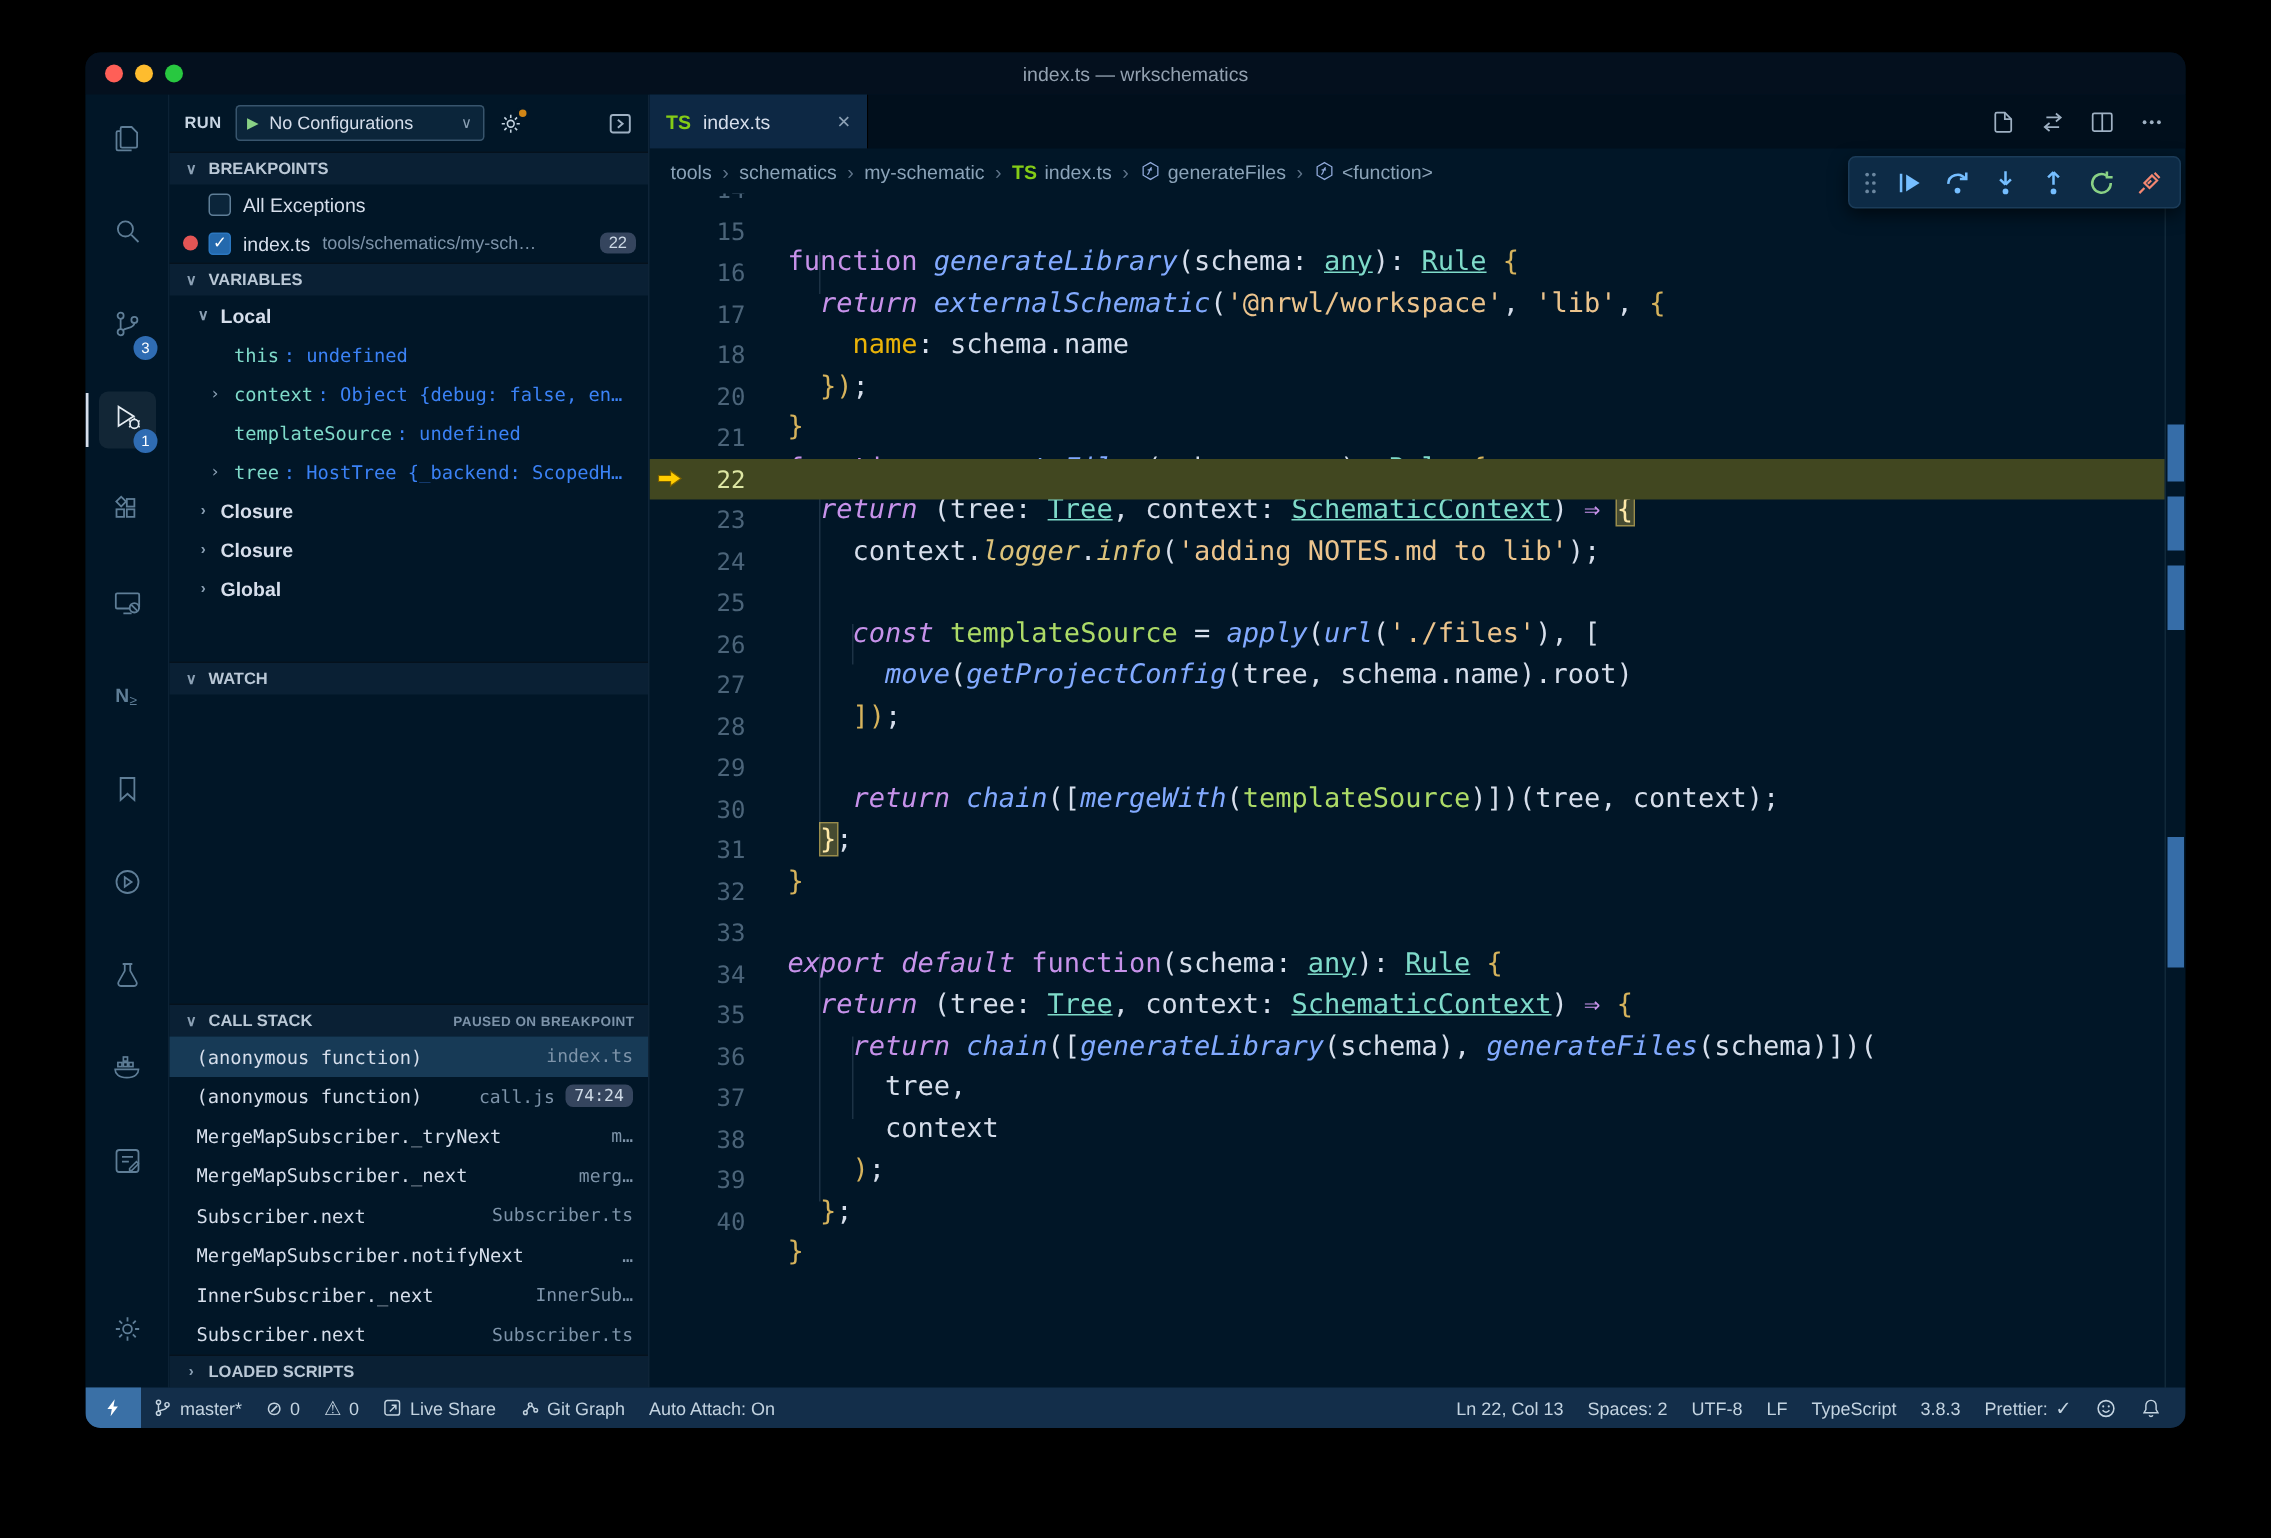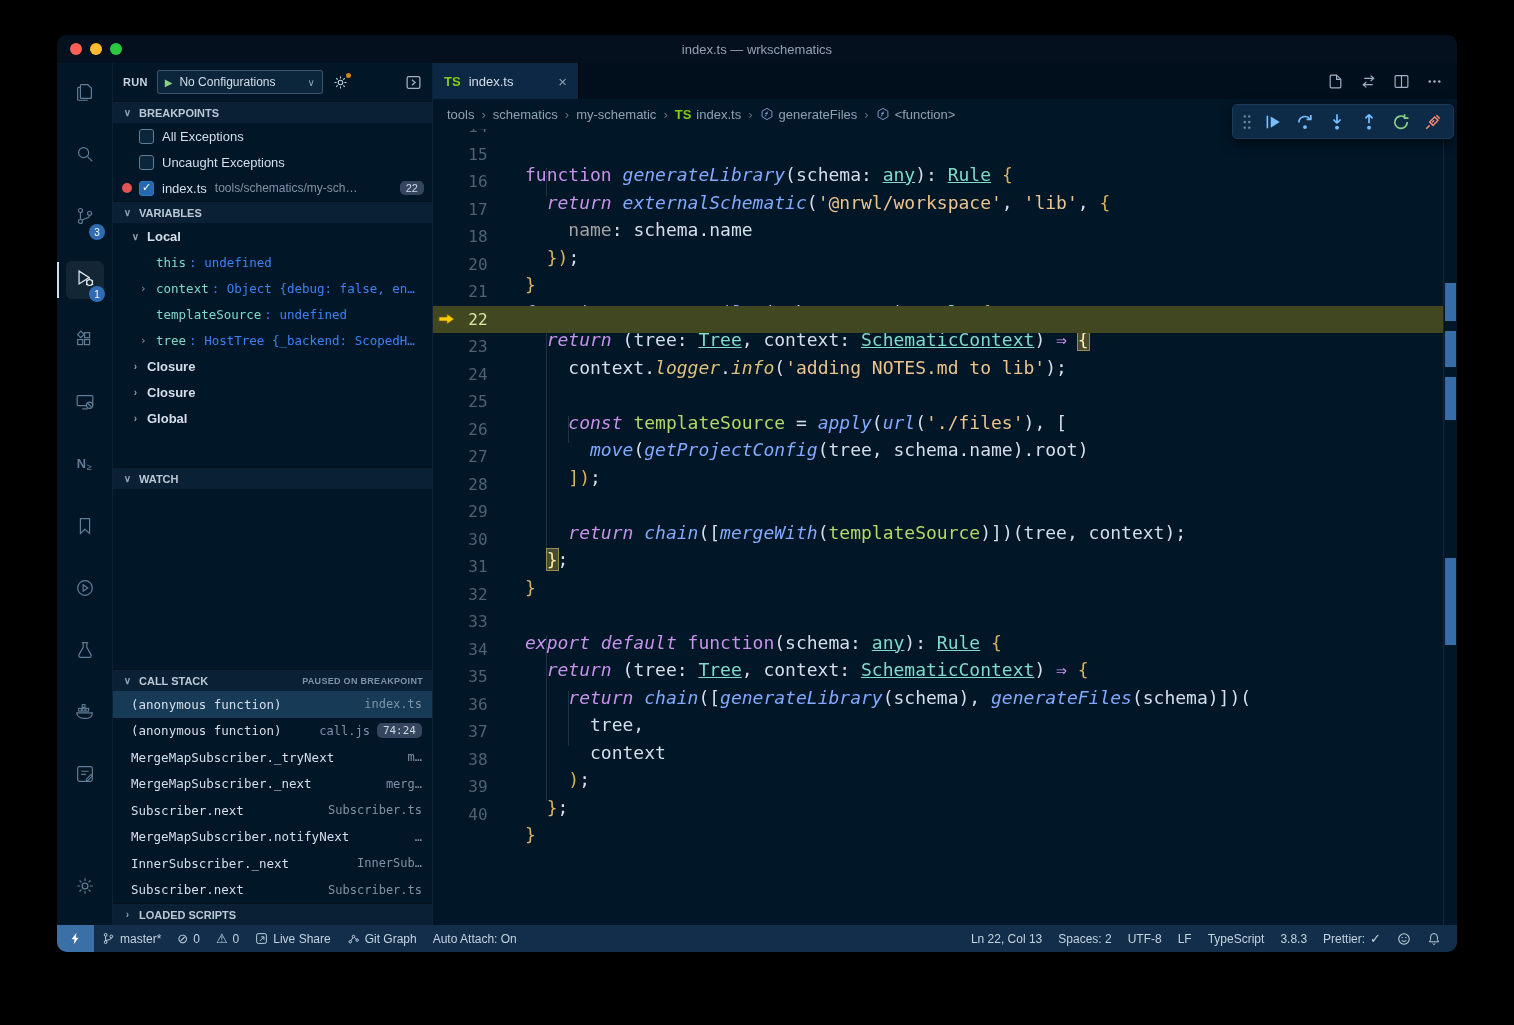--- a/index.html
+++ b/index.html
@@ -77,32 +77,32 @@
   .tab-actions{margin-left:auto;display:flex;align-items:center;gap:16px;padding-right:14px;}
   .tab-actions .tact{display:flex;}
   .breadcrumbs{flex:0 0 30px;display:flex;align-items:center;gap:7px;padding:0 14px;font-size:13px;color:#8ba3b8;}
   .crumb{display:flex;align-items:center;gap:5px;}
   .crumb-sep{color:#5e7389;}
   .code-viewport{flex:1;position:relative;overflow:hidden;}
   #code-lines{position:absolute;left:0;right:14px;top:-16px;font-family:"DejaVu Sans Mono",monospace;
     font-size:18px;line-height:27.5px;}
   .cl{display:flex;height:27.5px;white-space:pre;position:relative;z-index:1;}
   .cl .glyph{flex:0 0 26px;display:flex;align-items:center;justify-content:center;}
-  .cl .ln{flex:0 0 38px;text-align:center;color:#4b6479;font-size:16px;line-height:27.5px;}
+  .cl .ln{flex:0 0 38px;text-align:right;color:#4b6479;font-size:16px;line-height:27.5px;}
   .cl .gpad{flex:0 0 28px;}
   .cl .lc{flex:1;margin-top:48px;}
   .cl.cur{background:#414720;}
   .cl.cur .ln{color:#dde6a3;}
   .tk.pl{color:#d6deeb;}
   .tk.k{color:#c792ea;font-style:italic;}
   .tk.kf{color:#c792ea;}
   .tk.fn{color:#82aaff;font-style:italic;}
   .tk.ty{color:#7fdbca;text-decoration:underline;}
   .tk.st{color:#ecc48d;}
-  .tk.key{color:#a3a3a3;}
+  .tk.key{color:#eab308;}
   .tk.cv{color:#addb67;}
   .tk.pr{color:#dcc27a;font-style:italic;}
   .tk.br{color:#d6b35c;}
   .tk.bm{color:#ffe9a8;background:rgba(218,190,70,.32);outline:1px solid rgba(235,205,95,.65);}
   .guide{position:absolute;width:1px;background:rgba(126,150,176,.22);z-index:0;}
   .dbg-toolbar{position:absolute;top:41px;right:3px;height:35px;background:#0d2b46;border:1px solid #1b3c59;
     border-radius:5px;box-shadow:0 4px 12px rgba(0,0,0,.6);display:flex;align-items:center;padding:0 5px;gap:2px;z-index:10;}
   .dbg-btn{width:30px;height:30px;display:flex;align-items:center;justify-content:center;}
   .dbg-grip{width:18px;height:30px;display:flex;align-items:center;justify-content:center;}
   .ruler{position:absolute;top:66px;right:0;bottom:0;width:14px;border-left:1px solid rgba(95,126,151,.18);z-index:5;}
@@ -249,24 +249,20 @@
       </div>
 
       <div class="sec">
         <span class="twist">∨</span>
         <span>BREAKPOINTS</span>
       </div>
       <div id="bp-rows">
           <div class="bp-row">
             <span class="cbx"></span>
             <span class="bp-label">All Exceptions</span>
-          </div>
-          <div class="bp-row">
-            <span class="cbx"></span>
-            <span class="bp-label">Uncaught Exceptions</span>
           </div>
           <div class="bp-row">
             <span class="bp-dot"></span>
             <span class="cbx on"></span>
             <span class="bp-label">index.ts</span>
             <span class="bp-path">tools/schematics/my-sch…</span>
             <span class="badge">22</span>
           </div>
         </div>
 

